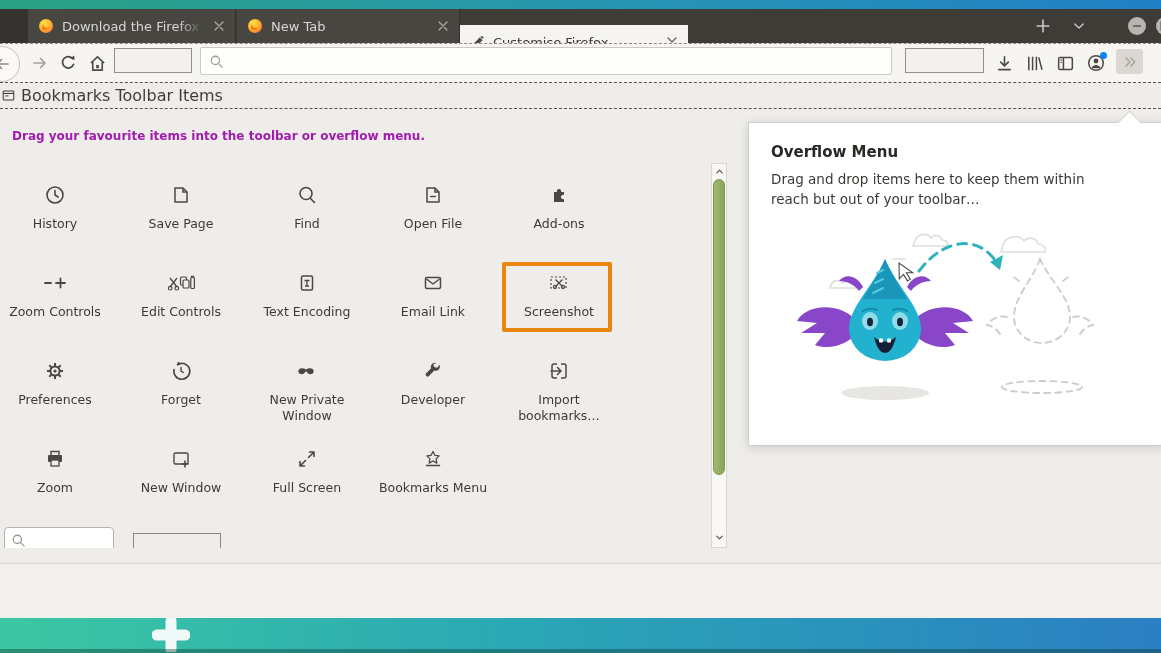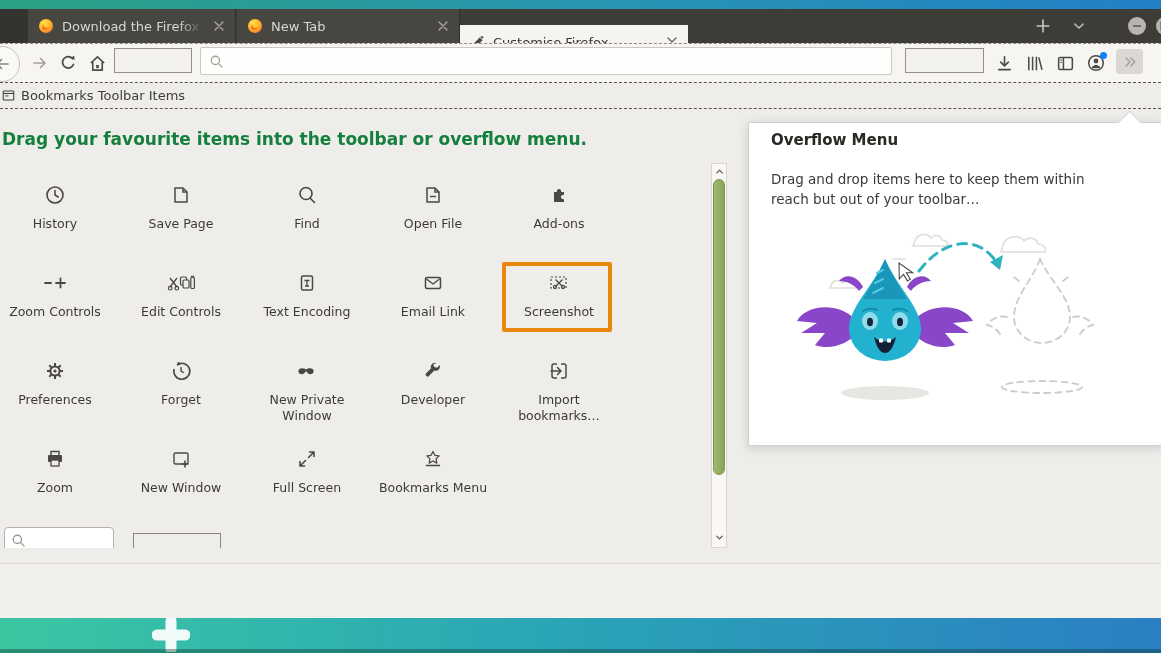--- a/index.html
+++ b/index.html
@@ -56,24 +56,24 @@
   .drop-box.b2{left:905px;width:79px;}
   .urlbar{position:absolute;left:200px;top:47px;width:692px;height:28px;background:#fefefd;
     border:1px solid #ccc9c3;border-radius:2px;box-sizing:border-box;display:flex;align-items:center;padding-left:8px;gap:6px;color:#a19e98;}
   .urlbar input{border:none;outline:none;background:transparent;flex:1;font:13px "DejaVu Sans","Liberation Sans",sans-serif;color:#3a3833;}
   .overflow-btn{position:absolute;left:1116px;top:49px;width:27px;height:25px;background:#dbd8d3;
     border-radius:3px;display:flex;align-items:center;justify-content:center;color:#a3a09a;}
 
   
   .bookmarksbar{position:absolute;left:0;top:82px;width:1161px;height:27px;
     border-bottom:1px dashed #56534d;display:flex;align-items:center;padding-left:2px;gap:6px;
-    color:#3f3d39;font-size:13px;box-sizing:border-box;}
-
-  
-  .heading{position:absolute;left:2px;top:129px;font-size:17px;font-weight:bold;color:#15803d;}
+    color:#3f3d39;font-size:16px;box-sizing:border-box;}
+
+  
+  .heading{position:absolute;left:12px;top:129px;font-size:12px;font-weight:bold;color:#a21caf;}
   .palette{position:absolute;left:0;top:160px;width:710px;height:388px;overflow:hidden;}
   .grid{position:absolute;left:-8px;top:8px;display:grid;grid-template-columns:repeat(5,126px);grid-auto-rows:88px;}
   .cell{position:relative;display:flex;flex-direction:column;align-items:center;padding-top:14px;box-sizing:border-box;}
   .cell .ic{height:26px;display:flex;align-items:center;justify-content:center;color:#4a4845;}
   .cell .lbl{font-size:12.5px;line-height:16px;text-align:center;margin-top:8px;max-width:112px;color:#3c3a36;}
   .cell.highlight::before{content:"";position:absolute;left:6px;right:10px;top:6px;bottom:12px;
     border:4px solid var(--accent);border-radius:2px;}
   .pal-search{position:absolute;left:4px;top:367px;width:110px;height:26px;background:#fff;
     border:1px solid #b5b2ac;border-radius:4px;box-sizing:border-box;display:flex;align-items:center;padding-left:6px;gap:4px;color:#9a9792;}
   .pal-search input{border:none;outline:none;background:transparent;width:70px;font:12px "DejaVu Sans","Liberation Sans",sans-serif;}
@@ -85,21 +85,21 @@
   .sb-up{position:absolute;top:3px;left:0;right:0;display:flex;justify-content:center;color:#55534f;}
   .sb-down{position:absolute;bottom:5px;left:0;right:0;display:flex;justify-content:center;color:#55534f;}
   .sb-thumb{position:absolute;left:1px;right:1px;top:15px;height:294px;
     background:linear-gradient(90deg,#a0b871,#8aa65a);border:1px solid #7d9a4e;border-radius:8px;}
 
   
   .overflow-panel{position:absolute;left:748px;top:122px;width:413px;height:322px;background:#fff;
     border:1px solid #d3d0cb;box-shadow:0 2px 10px rgba(0,0,0,.15);}
   .panel-notch{position:absolute;top:-9px;left:372px;width:16px;height:16px;background:#fff;
     border-left:1px solid #d3d0cb;border-top:1px solid #d3d0cb;transform:rotate(45deg);}
-  .panel-title{position:absolute;left:22px;top:8px;font-size:15px;font-weight:bold;color:#2a2824;}
+  .panel-title{position:absolute;left:22px;top:20px;font-size:15px;font-weight:bold;color:#2a2824;}
   .panel-desc{position:absolute;left:22px;top:46px;width:352px;font-size:13.5px;line-height:20px;color:#3c3a36;}
   .panel-illo{position:absolute;left:24px;top:96px;}
 
   
   .footer{position:absolute;left:0;top:563px;width:1161px;height:55px;background:#f2f0ed;border-top:1px solid #d9d6d1;box-sizing:border-box;}
 </style>
 </head>
 <body style="--accent: #e8860d;">
 
 <div class="desktop-top"></div>

